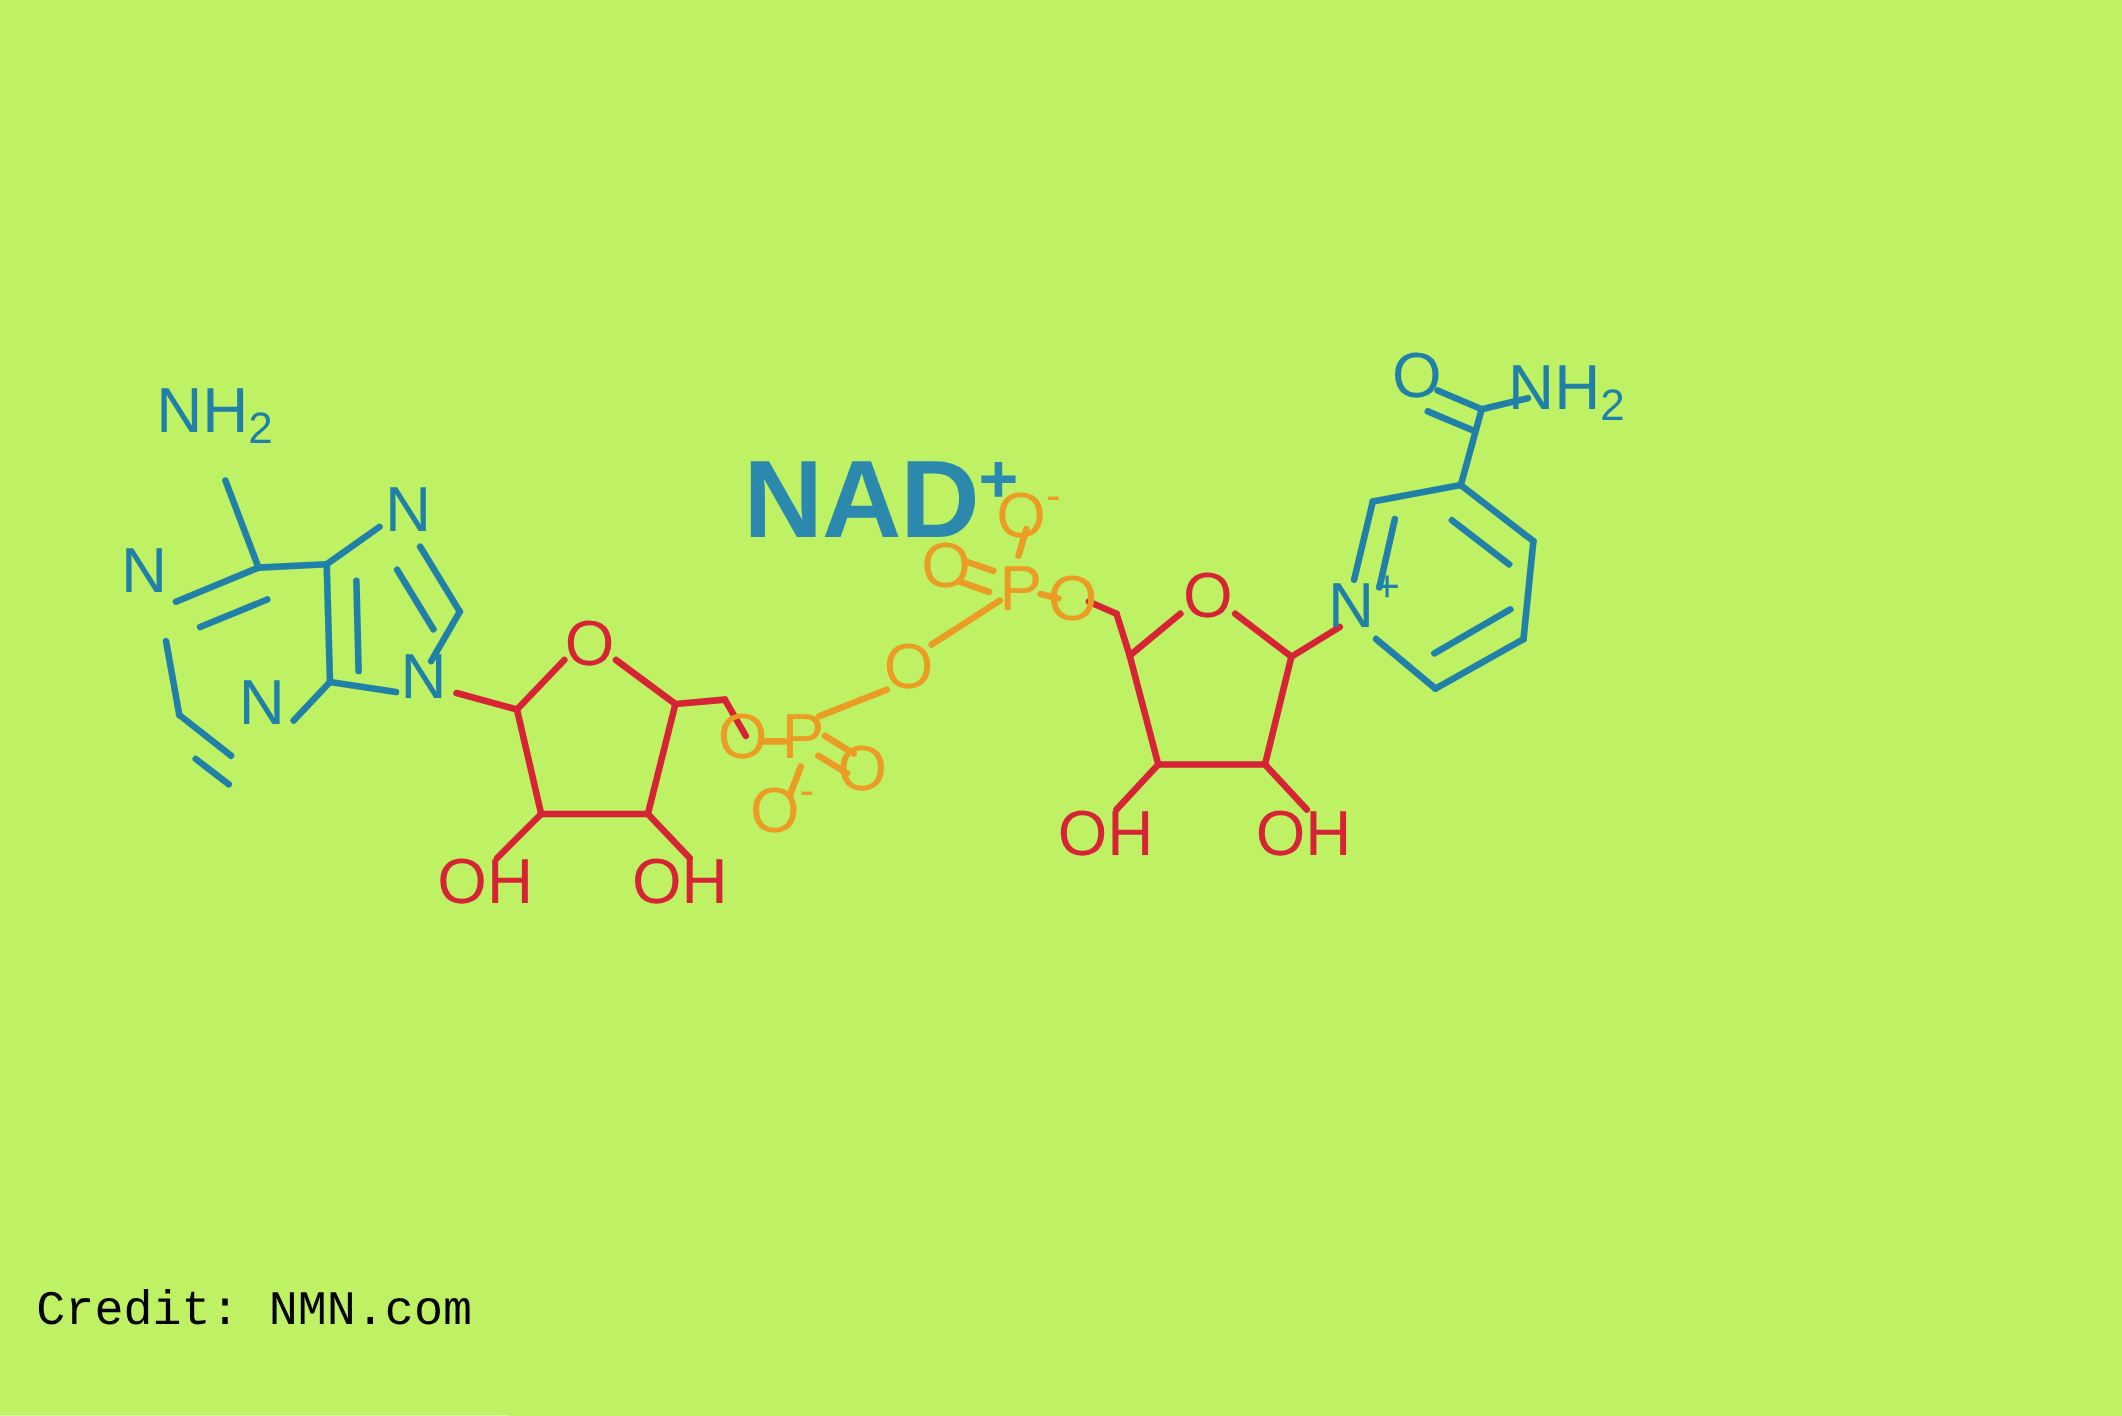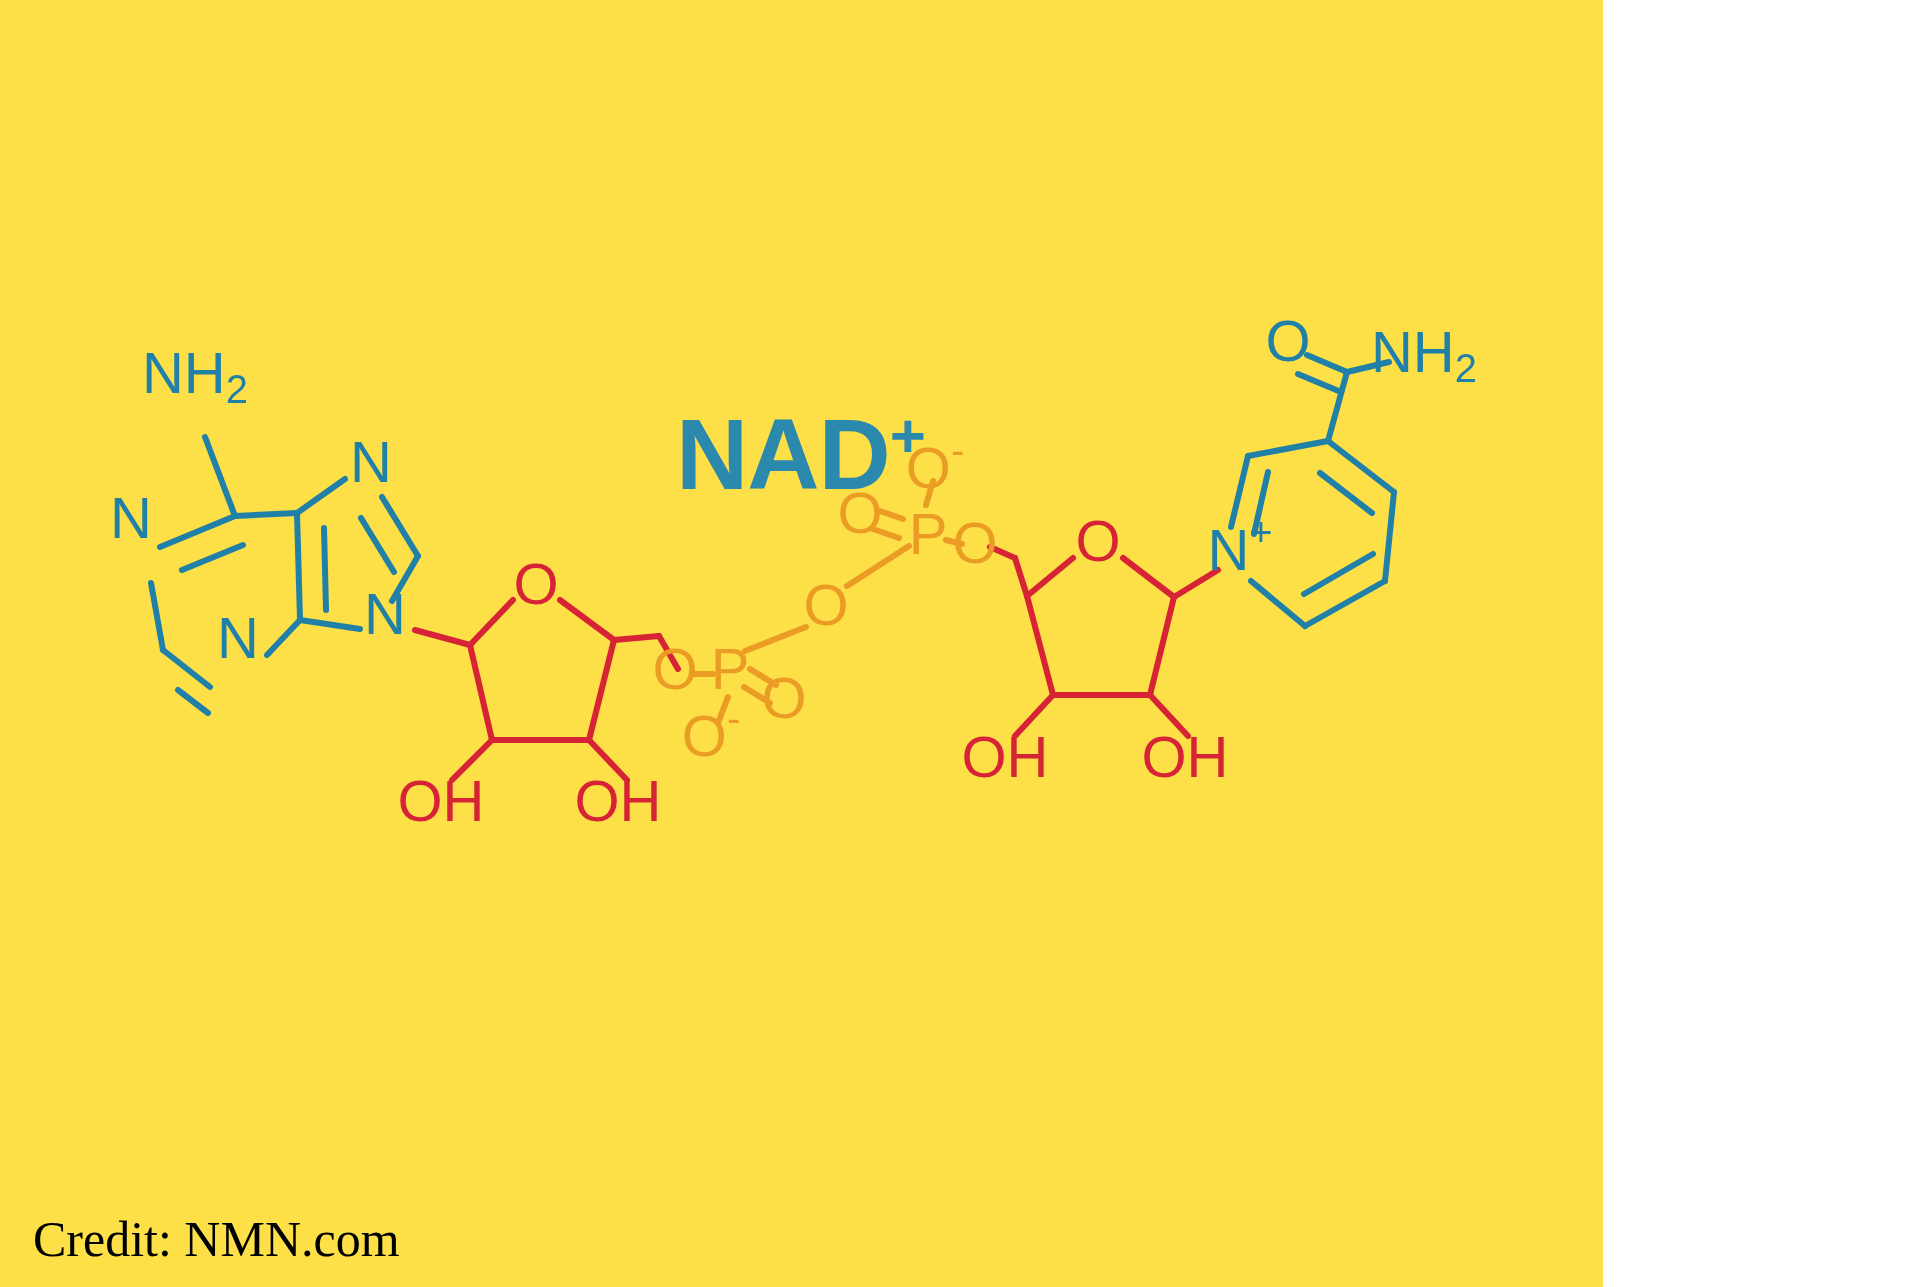--- a/index.html
+++ b/index.html
@@ -5,23 +5,23 @@
   html, body {
     margin: 0;
     padding: 0;
     background: #ffffff;
   }
   body {
     font-family: "Liberation Sans", sans-serif;
   }
   #canvas {
     position: relative;
-    width: 1603px;
+    width: 1929px;
     height: 1287px;
-    background: #fde047;
+    background: #bef264;
     overflow: hidden;
   }
   #structure-svg {
     position: absolute;
     left: 0;
     top: 0;
     width: 1929px;
     height: 1287px;
   }
   .atom-label {
@@ -55,25 +55,24 @@
   }
   #title-nad .sup {
     font-size: 62px;
     vertical-align: 32px;
     font-weight: bold;
   }
   #credit-text {
     position: absolute;
     left: 33px;
     top: 1168px;
-    font-family: Liberation Serif, serif;
-    font-size: 50px;
+    font-family: Liberation Mono, monospace;
+    font-size: 44px;
     color: #000000;
     white-space: nowrap;
-    margin-top: 42px;
   }
 </style>
 </head>
 <body>
 
 <div id="canvas">
 
   <svg id="structure-svg" viewBox="0 0 1929 1287">
 
     <g>

